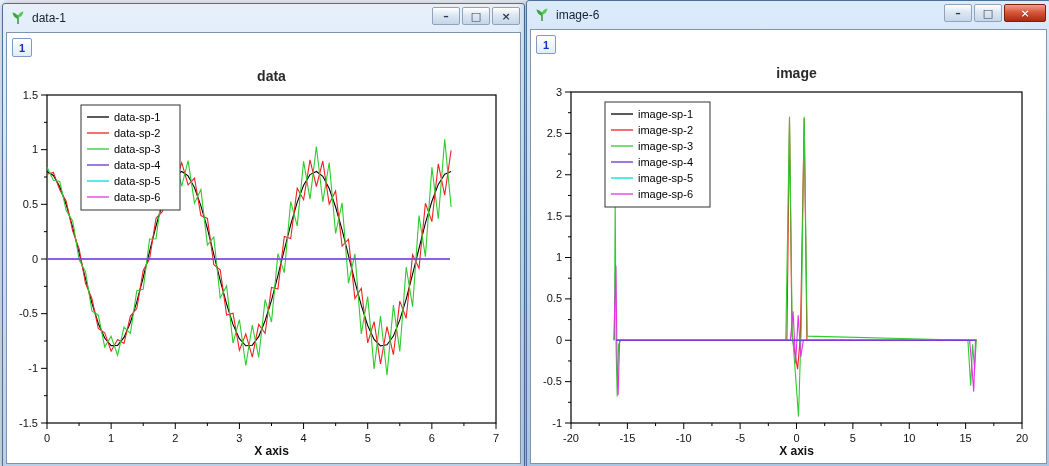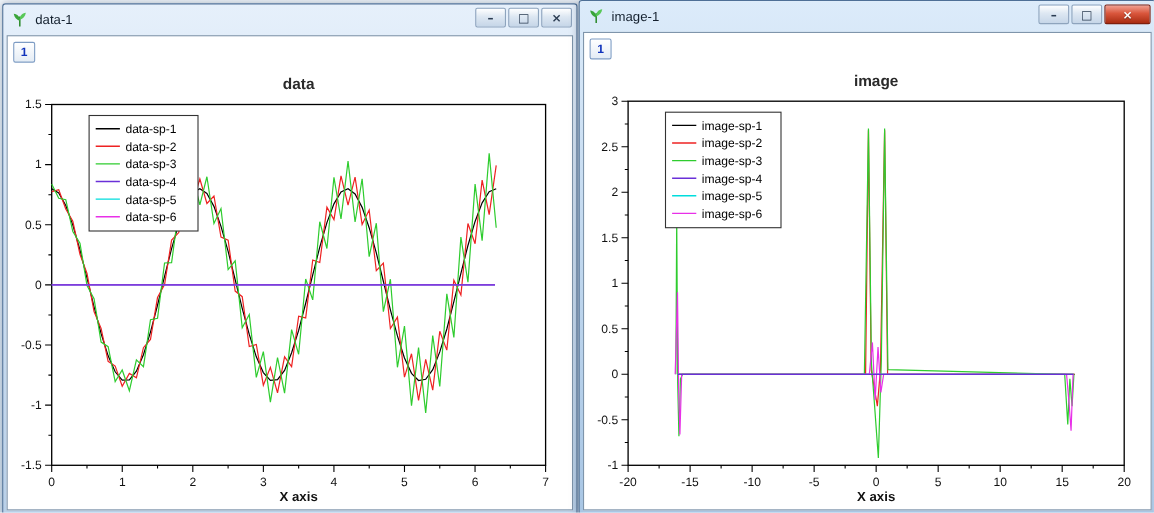--- a/index.html
+++ b/index.html
@@ -153,21 +153,21 @@
 
   <div class="window win1 active">
     <div class="titlebar">
       <span class="app-icon">
         <svg viewBox="0 0 16 16" width="16" height="16">
           <path d="M8 14 C8 10 8 8 8 5" stroke="#2d8a2d" stroke-width="1.4" fill="none"></path>
           <path d="M8 9 C5 8 3 6 2.5 2.5 C6 3 8 5 8.2 9 Z" fill="#3aa53a"></path>
           <path d="M8 8 C11 7 13 5 13.5 1.5 C10 2 8 4 7.8 8 Z" fill="#58c858"></path>
         </svg>
       </span>
-      <span class="title">image-1</span>
+      <span class="title">image-6</span>
       <span class="controls">
         <button class="cap-btn">–</button>
         <button class="cap-btn">□</button>
         <button class="cap-btn close-active">×</button>
       </span>
     </div>
     <div class="client">
       <button class="layer-btn">1</button>
       <svg class="chart" viewBox="0 0 515 433">
           <defs>

